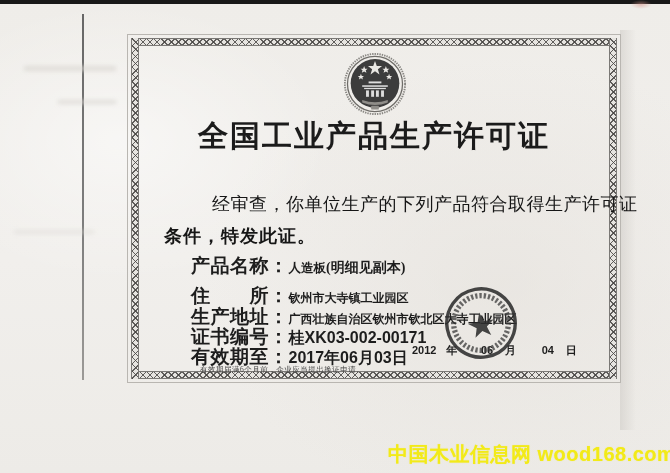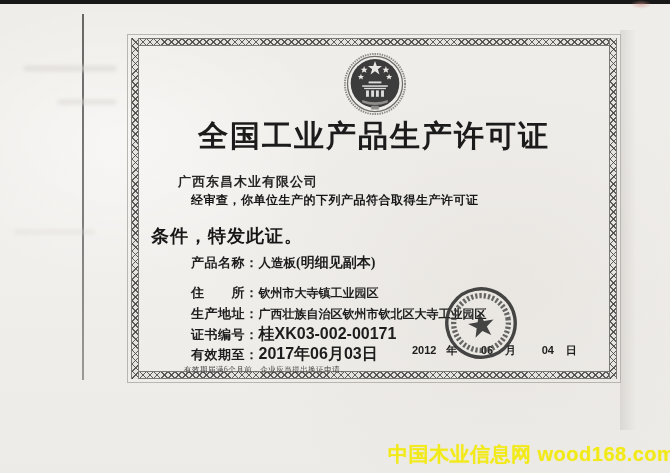--- a/index.html
+++ b/index.html
@@ -41,36 +41,36 @@
   .edge.v{ top:0; height:100%; width:8px;  border-left:1px solid #7b7976; border-right:1px solid #7b7976; }
   .edge.top{ top:0; } .edge.bottom{ bottom:0; }
   .edge.left{ left:0; } .edge.right{ right:0; left:auto; }
 
   .emblem{ position:absolute; left:340px; top:52px; width:70px; height:64px; }
 
   .title{ position:absolute; left:131px; top:116px; width:486px;
     text-align:center; font-size:30px; font-weight:bold; color:#1b1b1b; letter-spacing:2px; }
 
   .company{ position:absolute; left:178px; top:173px; font-size:13px; font-weight:bold; color:#262626; letter-spacing:1px; }
-  .body1{ position:absolute; left:191px; top:192px; font-size:12px; font-weight:bold; color:#161616; letter-spacing:.5px; }
-  .body2{ position:absolute; left:151px; top:224px; font-size:18px; font-weight:bold; color:#161616; letter-spacing:1px; }
+  .body1{ position:absolute; left:212px; top:192px; font-size:18px; font-weight:normal; color:#161616; letter-spacing:.5px; }
+  .body2{ position:absolute; left:164px; top:224px; font-size:18px; font-weight:bold; color:#161616; letter-spacing:1px; }
 
   .row{ position:absolute; left:191px; color:#1d1d1d; white-space:nowrap; }
-  .row .lab{ font-size:13px; font-weight:bold; letter-spacing:.5px;text-align:center; }
+  .row .lab{ font-size:19px; font-weight:bold; letter-spacing:.5px;text-align:center; }
   .row .val{ font-size:12px; font-weight:bold; }
   .row-product{ top:253px; }
   .row-product .val{ font-size:12.5px; }
   .row-product .det{ font-size:14px; font-weight:bold; }
   .row-address{ top:283px; }
   .row-site{ top:304px; }
   .row-certno{ top:324px; }
   .row-certno .val, .row-valid .val{ font-family:"Liberation Sans",sans-serif; font-size:16px; }
   .row-valid{ top:344px; }
 
-  .note{ position:absolute; left:184px; top:365px; font-size:7.5px; color:#3c3c3c; letter-spacing:.5px; }
+  .note{ position:absolute; left:200px; top:365px; font-size:7.5px; color:#3c3c3c; letter-spacing:.5px; }
 
   .issue-date{ position:absolute; left:412px; top:343px; font-size:11px; font-weight:bold; color:#1d1d1d; white-space:nowrap; }
   .issue-date span{ display:inline-block; }
   .id-y { font-family:"Liberation Sans",sans-serif; }
   .id-yl{ margin-left:7px; }
   .id-m { margin-left:21px; font-family:"Liberation Sans",sans-serif; }
   .id-ml{ margin-left:9px; }
   .id-d { margin-left:23px; font-family:"Liberation Sans",sans-serif; }
   .id-dl{ margin-left:9px; }
 
@@ -117,21 +117,20 @@
     <rect x="36" y="60" width="4.5" height="10" fill="#ddd"></rect>
     <rect x="44" y="60" width="4.5" height="10" fill="#ddd"></rect>
     <rect x="51.5" y="60" width="4.5" height="10" fill="#ddd"></rect>
     <rect x="59.5" y="60" width="4.5" height="10" fill="#ddd"></rect>
     <path d="M30 75 Q50 82 70 75 L70 79 Q50 87 30 79 Z" fill="#8f8d89"></path>
     <rect x="44" y="84" width="12" height="6" rx="1" fill="#8f8d89"></rect>
   </svg>
 
   <div class="title">全国工业产品生产许可证</div>
 
-  <div class="company">广西东昌木业有限公司</div>
   <div class="body1">经审查，你单位生产的下列产品符合取得生产许可证</div>
   <div class="body2">条件，特发此证。</div>
 
   <div class="row row-product">
     <span class="lab">产品名称：</span><span class="val">人造板</span><span class="det">(明细见副本)</span>
   </div>
 
   <div class="row row-site">
     <span class="lab">生产地址：</span><span class="val">广西壮族自治区钦州市钦北区大寺工业园区</span>
   </div>

